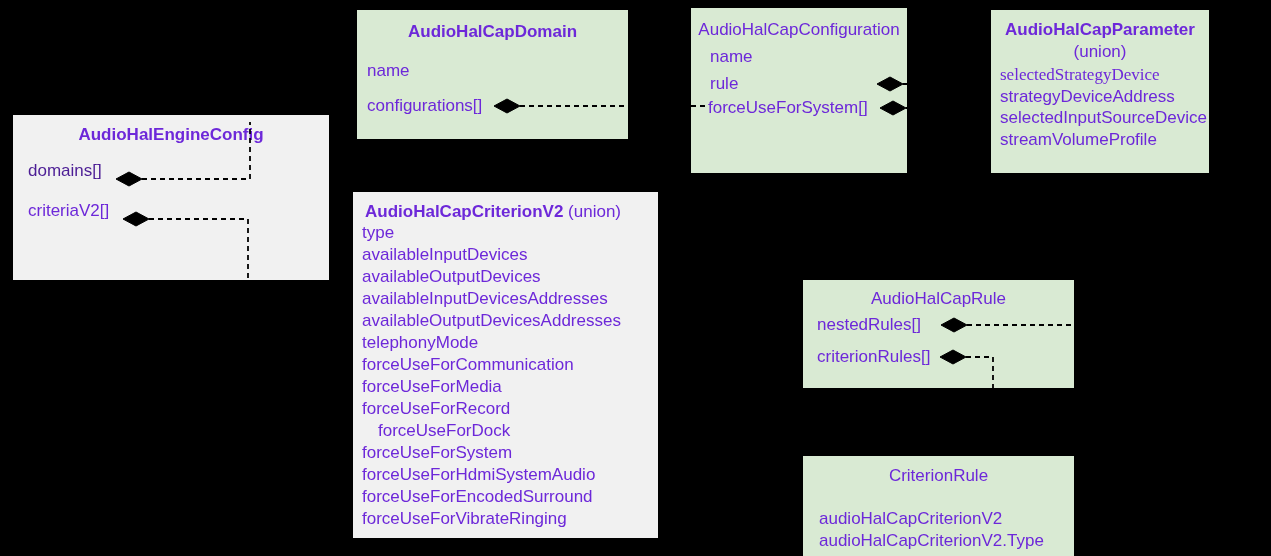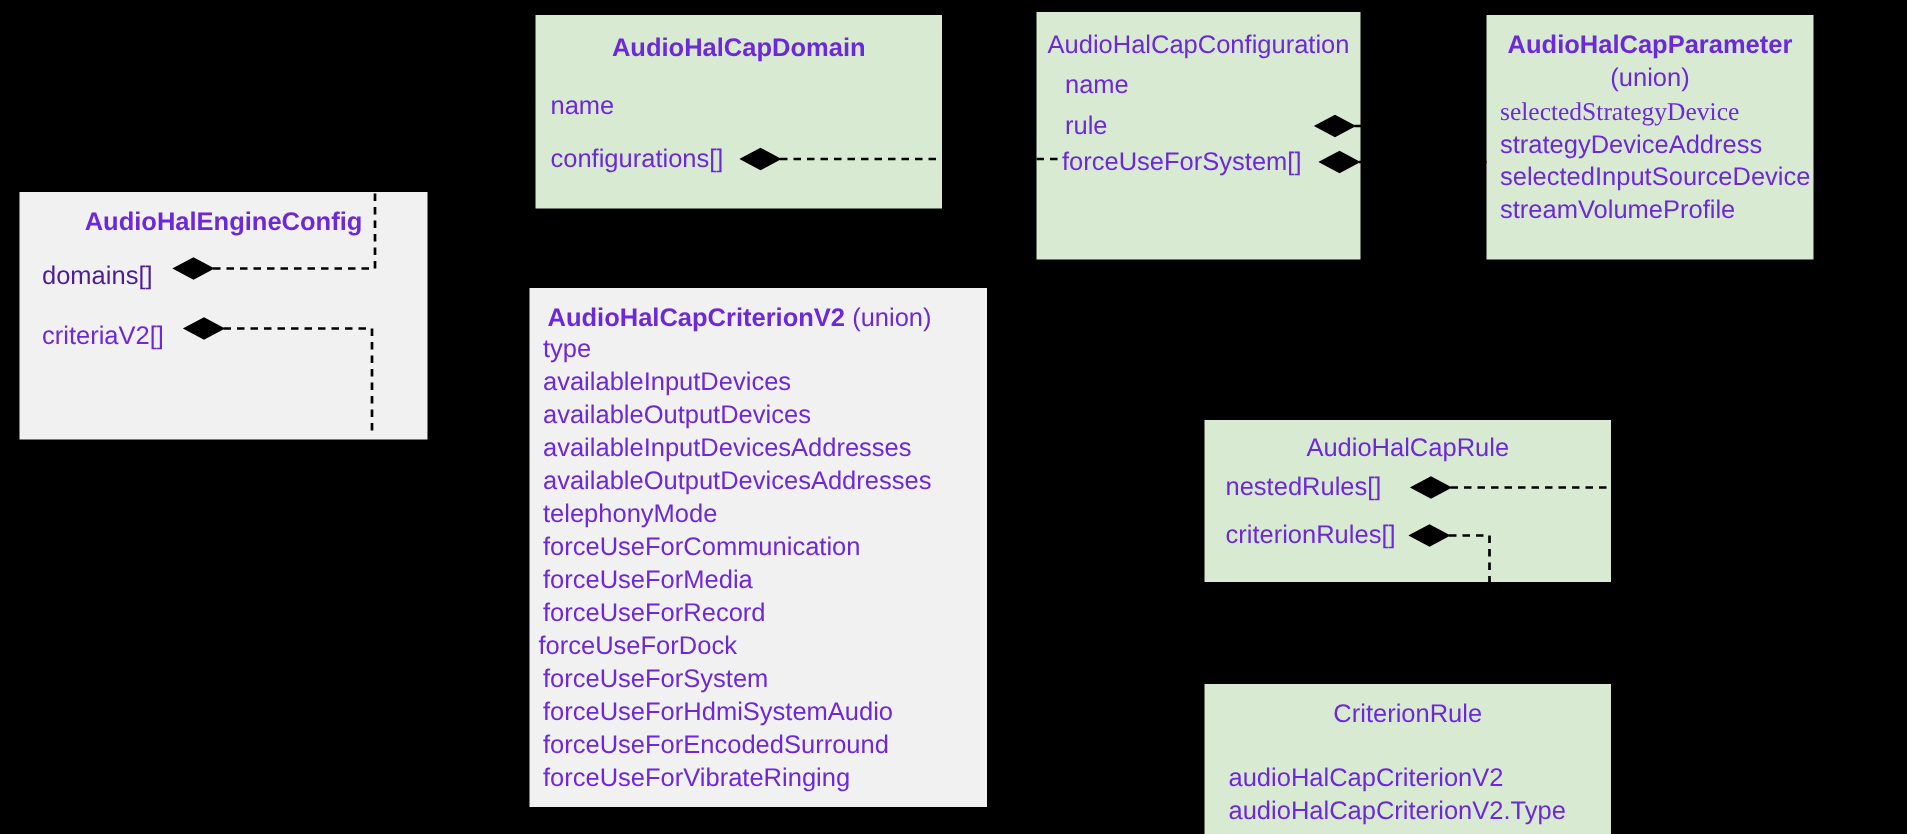--- a/index.html
+++ b/index.html
@@ -33,21 +33,21 @@
     pointer-events: none;
   }
   .overlay path { fill: none; stroke: #000; stroke-width: 1.8; stroke-dasharray: 5 4; }
   .overlay polygon { fill: #000; stroke: #000; }
 </style>
 </head>
 <body>
 
 <div class="stage">
 
-  <div class="uml-box fill-gray" style="left:13px; top:128px; width:272px; height:165px;">
+  <div class="uml-box fill-gray" style="left:13px; top:115px; width:316px; height:165px;">
     <div class="row title-center bold" style="top:9px;">AudioHalEngineConfig</div>
     <div class="row green-text" style="left:15px; top:45px;">domains[]</div>
     <div class="row" style="left:15px; top:85px;">criteriaV2[]</div>
   </div>
 
   <div class="uml-box fill-green" style="left:357px; top:10px; width:271px; height:129px;">
     <div class="row title-center bold" style="top:11px;">AudioHalCapDomain</div>
     <div class="row" style="left:10px; top:50px;">name</div>
     <div class="row" style="left:10px; top:85px;">configurations[]</div>
   </div>
@@ -75,21 +75,21 @@
     </div>
     <div class="row" style="left:9px; top:30px;">type</div>
     <div class="row" style="left:9px; top:52px;">availableInputDevices</div>
     <div class="row" style="left:9px; top:74px;">availableOutputDevices</div>
     <div class="row" style="left:9px; top:96px;">availableInputDevicesAddresses</div>
     <div class="row" style="left:9px; top:118px;">availableOutputDevicesAddresses</div>
     <div class="row" style="left:9px; top:140px;">telephonyMode</div>
     <div class="row" style="left:9px; top:162px;">forceUseForCommunication</div>
     <div class="row" style="left:9px; top:184px;">forceUseForMedia</div>
     <div class="row" style="left:9px; top:206px;">forceUseForRecord</div>
-    <div class="row" style="left:6px; top:228px;">forceUseForDock</div>
+    <div class="row" style="left:25px; top:228px;">forceUseForDock</div>
     <div class="row" style="left:9px; top:250px;">forceUseForSystem</div>
     <div class="row" style="left:9px; top:272px;">forceUseForHdmiSystemAudio</div>
     <div class="row" style="left:9px; top:294px;">forceUseForEncodedSurround</div>
     <div class="row" style="left:9px; top:316px;">forceUseForVibrateRinging</div>
   </div>
 
   <div class="uml-box fill-green" style="left:803px; top:280px; width:271px; height:108px;">
     <div class="row title-center" style="top:8px;">AudioHalCapRule</div>
     <div class="row" style="left:14px; top:34px;">nestedRules[]</div>
     <div class="row" style="left:14px; top:66px;">criterionRules[]</div>

